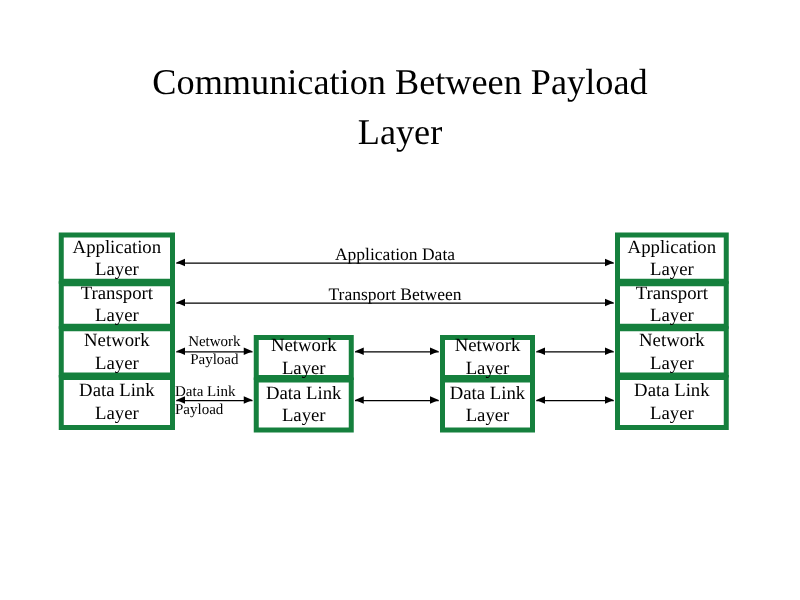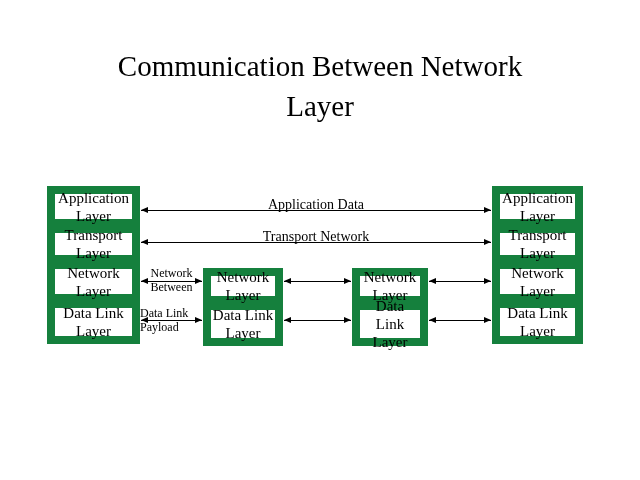--- a/index.html
+++ b/index.html
@@ -22,21 +22,21 @@
     text-align: center;
     font-size: 29px;
     line-height: 40px;
     white-space: nowrap;
   }
 
   
   .stack { position: absolute; }
   .cell {
     box-sizing: border-box;
-    border: 8px solid #15803d;
+    border: 4px solid #15803d;
     margin-top: -2px;
     display: flex;
     align-items: center;
     justify-content: center;
     text-align: center;
     font-size: 15px;
     line-height: 18px;
   }
   .cell:first-child { margin-top: 0; }
 
@@ -96,21 +96,21 @@
   }
   .lbl-net { left: 140px; top: 266px; width: 63px; text-align: center; }
   .lbl-dl  { left: 140px; top: 306px; width: 74px; text-align: left; }
 </style>
 </head>
 <body>
 
 <div class="slide">
 
   <div class="title">
-    <div>Communication Between Network</div>
+    <div>Communication Between Payload</div>
     <div>Layer</div>
   </div>
 
   <div class="stack stack-left">
     <div class="cell">Application Layer</div>
     <div class="cell">Transport Layer</div>
     <div class="cell">Network Layer</div>
     <div class="cell">Data Link Layer</div>
   </div>
 
@@ -134,19 +134,19 @@
   <div class="arrow arr-app"></div>
   <div class="arrow arr-tra"></div>
   <div class="arrow arr-net-1"></div>
   <div class="arrow arr-net-2"></div>
   <div class="arrow arr-net-3"></div>
   <div class="arrow arr-dl-1"></div>
   <div class="arrow arr-dl-2"></div>
   <div class="arrow arr-dl-3"></div>
 
   <div class="arr-label lbl-app">Application Data</div>
-  <div class="arr-label lbl-tra">Transport Network</div>
+  <div class="arr-label lbl-tra">Transport Between</div>
   <div class="payload-label lbl-net">Network
-Between</div>
+Payload</div>
   <div class="payload-label lbl-dl">Data Link
 Payload</div>
 
 </div>
 
 </body></html>

